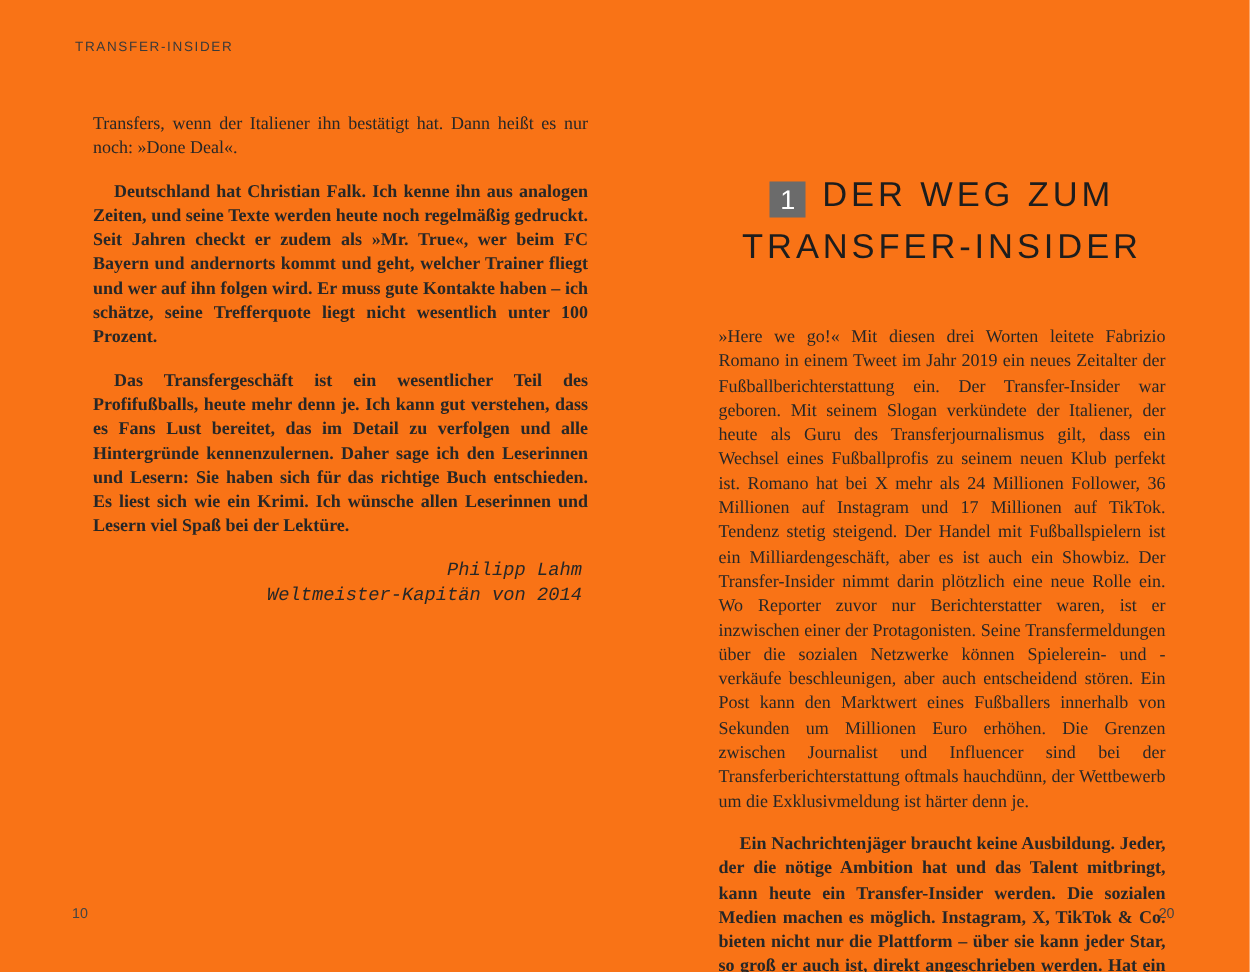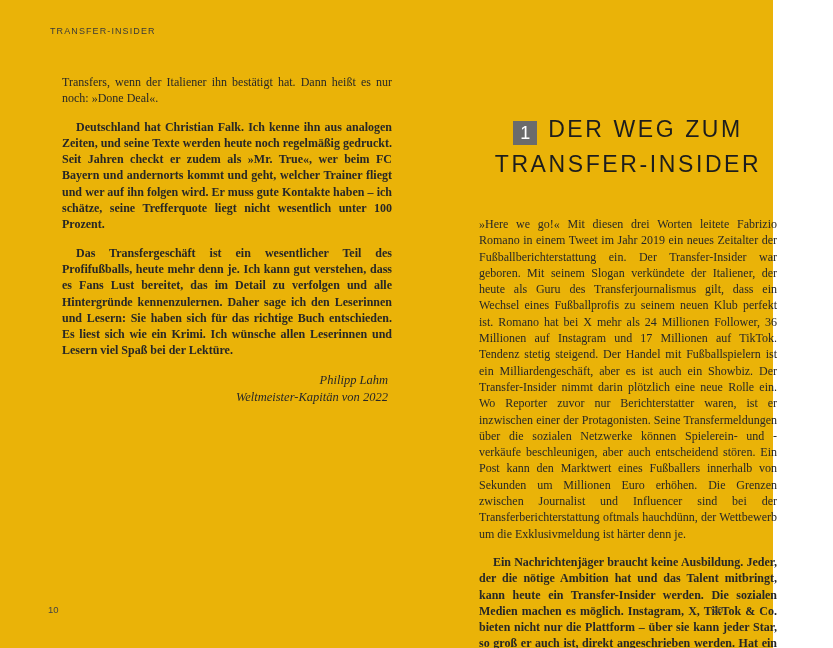--- a/index.html
+++ b/index.html
@@ -4,22 +4,22 @@
 <style>
   html, body { margin: 0; padding: 0; }
   body {
     width: 833px; height: 648px;
     background: #ffffff;
     font-family: "Liberation Serif", serif;
     overflow: hidden;
   }
   .spread {
     position: relative;
-    width: 773px; height: 648px;
-    background: #eab308;
+    width: 833px; height: 648px;
+    background: #f97316;
   }
   
   .running-head {
     position: absolute; left: 50px; top: 26px;
     font-family: "Liberation Sans", sans-serif;
     font-size: 9px; letter-spacing: 1.1px;
     color: var(--muted-text, #3a3a3a);
   }
   .left-body {
     position: absolute; left: 50px; top: 62px; width: 354px;
@@ -35,20 +35,21 @@
     hyphens: auto; -webkit-hyphens: auto;
   }
   p.body-par.indented { text-indent: 14px; font-weight: bold; }
   .signature {
     margin-top: 13px;
     padding-right: 16px;
     text-align: right;
     font-style: italic;
     font-size: 12.5px; line-height: 17px;
     color: var(--body-text, #272727);
+    font-family: Liberation Mono, monospace;
   }
   .page-number {
     position: absolute; top: 604px;
     font-family: "Liberation Sans", sans-serif;
     font-size: 9.5px; color: #444444; text-align: right;
   }
   .page-number.left  { left: 48px; }
   .page-number.right { right: 50px; }
   
   .chapter-heading {
@@ -78,21 +79,21 @@
 <div class="spread">
 
   <div class="running-head">TRANSFER-INSIDER</div>
 
   <div class="left-body">
     <p class="body-par" lang="de">Transfers, wenn der Italiener ihn bestätigt hat. Dann heißt es nur noch: »Done Deal«.</p>
     <p class="body-par indented" lang="de">Deutschland hat Christian Falk. Ich kenne ihn aus analogen Zeiten, und seine Texte werden heute noch regelmäßig gedruckt. Seit Jahren checkt er zudem als »Mr. True«, wer beim FC Bayern und andernorts kommt und geht, welcher Trainer fliegt und wer auf ihn folgen wird. Er muss gute Kontakte haben – ich schätze, seine Trefferquote liegt nicht wesentlich unter 100 Prozent.</p>
     <p class="body-par indented" lang="de">Das Transfergeschäft ist ein wesentlicher Teil des Profifußballs, heute mehr denn je. Ich kann gut verstehen, dass es Fans Lust bereitet, das im Detail zu verfolgen und alle Hintergründe kennenzulernen. Daher sage ich den Leserinnen und Lesern: Sie haben sich für das richtige Buch entschieden. Es liest sich wie ein Krimi. Ich wünsche allen Leserinnen und Lesern viel Spaß bei der Lektüre.</p>
     <div class="signature">
       <div>Philipp Lahm</div>
-      <div>Weltmeister-Kapitän von 2022</div>
+      <div>Weltmeister-Kapitän von 2014</div>
     </div>
   </div>
 
   <div class="page-number left">10</div>
 
   <div class="chapter-heading">
     <span class="chapter-num-box">1</span><span>DER WEG ZUM</span><br>
     <span>TRANSFER-INSIDER</span>
   </div>
 

